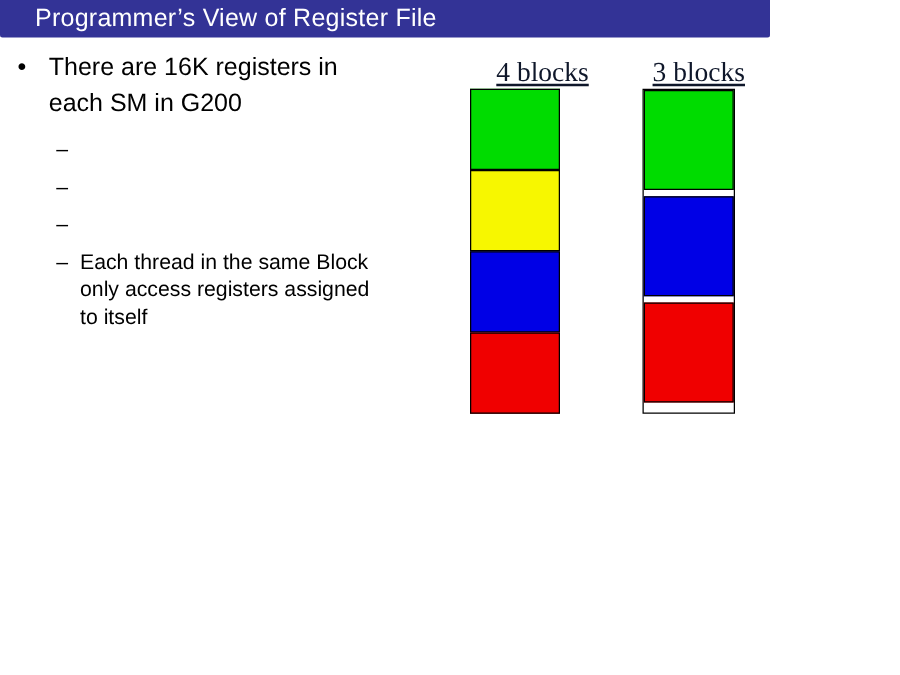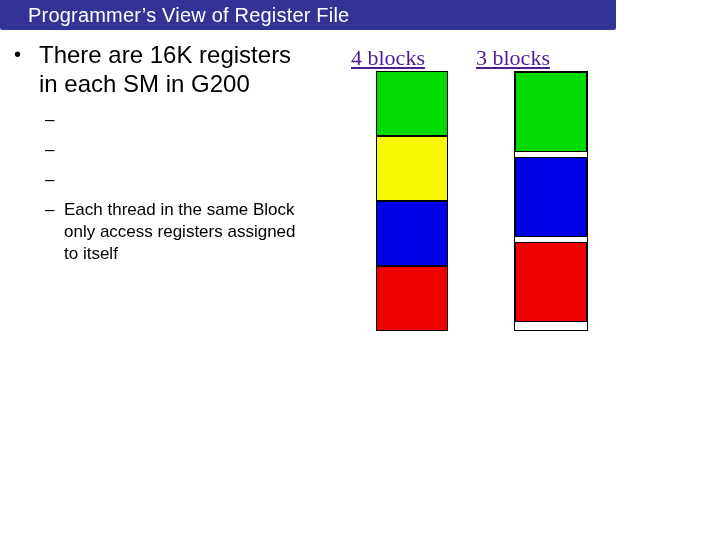--- a/index.html
+++ b/index.html
@@ -21,33 +21,33 @@
     color: #ffffff; font-size: 20px; line-height: 30px;
     padding-left: 28px; white-space: nowrap; letter-spacing: 0.2px;
   }
 
   .text-column { position: absolute; left: 10px; top: 40px; width: 345px; color: #000; }
 
   .main-bullet { display: flex; align-items: flex-start; }
   .main-bullet .marker {
     width: 25px; flex: 0 0 25px; font-size: 20px; line-height: 29px; padding-left: 4px;
   }
-  .main-bullet .text { width: 268px; font-size: 24px; line-height: 29px; }
+  .main-bullet .text { width: 268px; font-size: 20px; line-height: 29px; }
 
   .sub-list { margin: 11px 0 0 35px; }
   .sub-item { display: flex; align-items: flex-start; margin-bottom: 8px; }
   .sub-item .marker {
     width: 19px; flex: 0 0 19px; font-size: 17px; line-height: 22px;
   }
   .sub-item .text { width: 248px; font-size: 17px; line-height: 22px; }
 
   .diagram-label {
     position: absolute; top: 46px; width: 120px; height: 24px;
     font-family: "Liberation Serif", serif; font-size: 22px; line-height: 24px;
-    text-align: left; text-decoration: underline; color: #4c1d95;
+    text-align: right; text-decoration: underline; color: #0f172a;
     white-space: nowrap;
   }
   .label-four  { left: 351px; }
   .label-three { left: 476px; }
 
   .block-column { position: absolute; top: 71px; box-sizing: border-box; }
   .column-four  { left: 376px; width: 72px; height: 260px; }
   .column-three {
     left: 514px; width: 74px; height: 260px;
     border: 1px solid #000; background: #ffffff;

